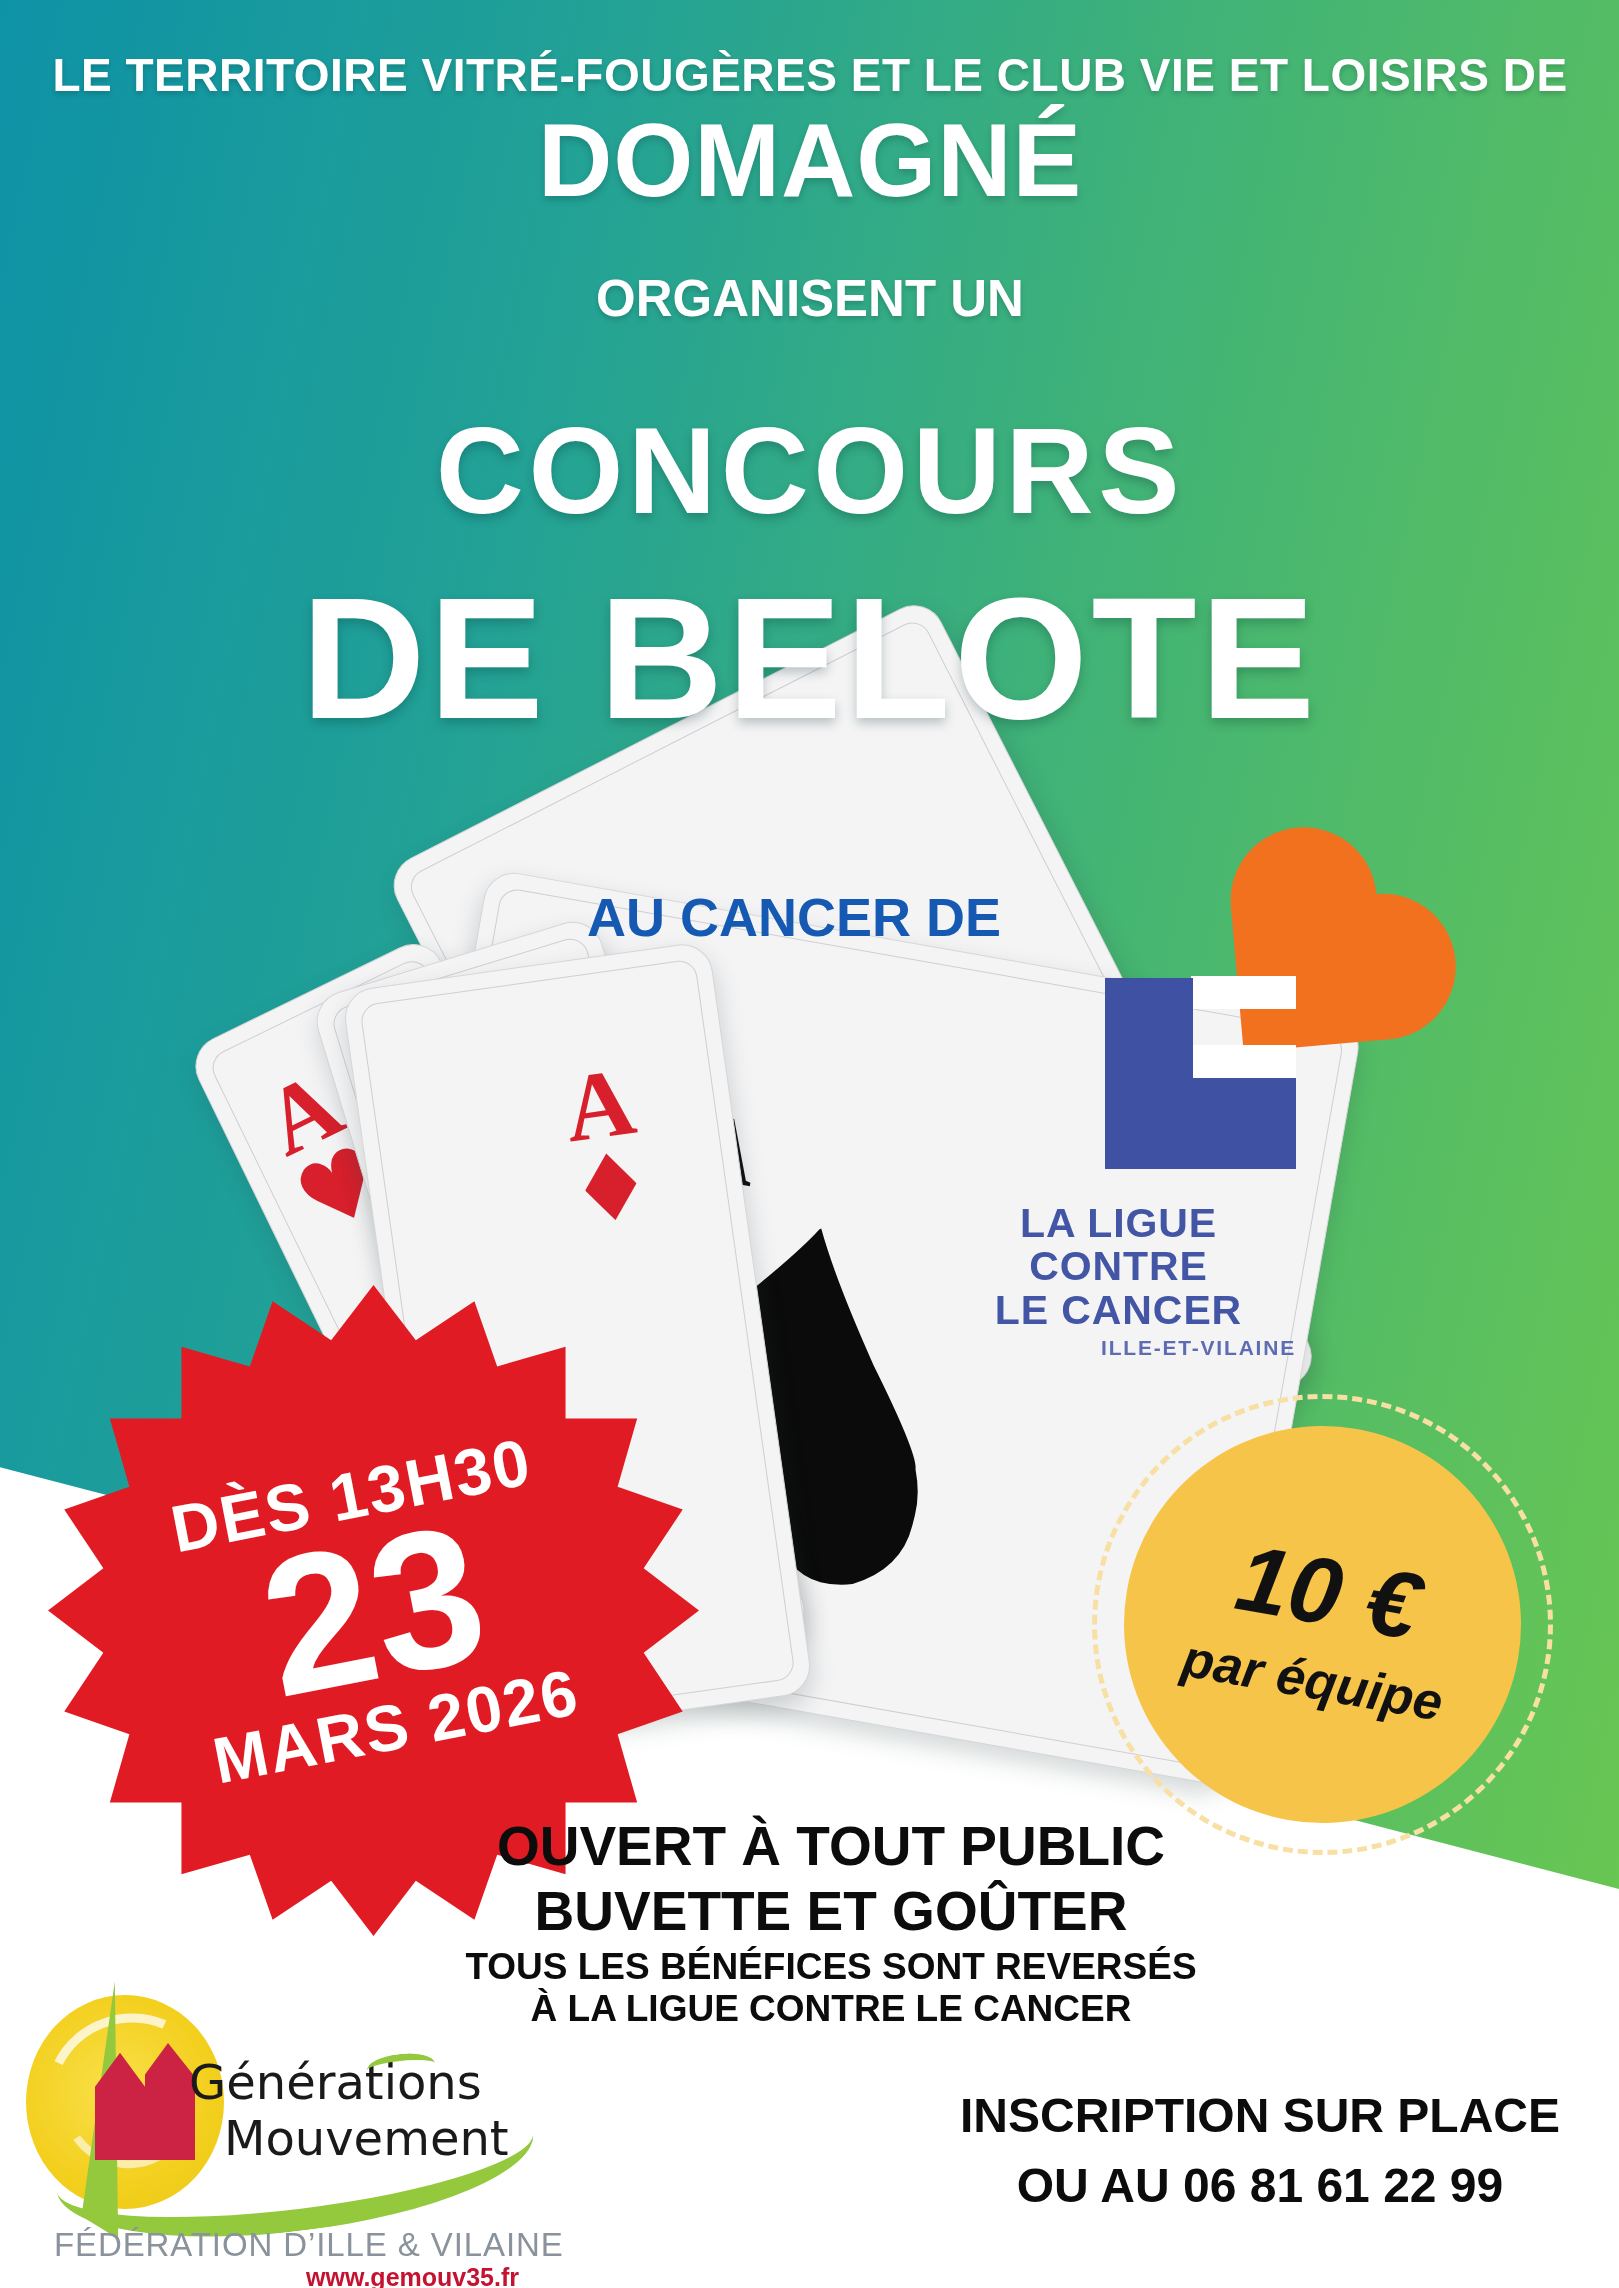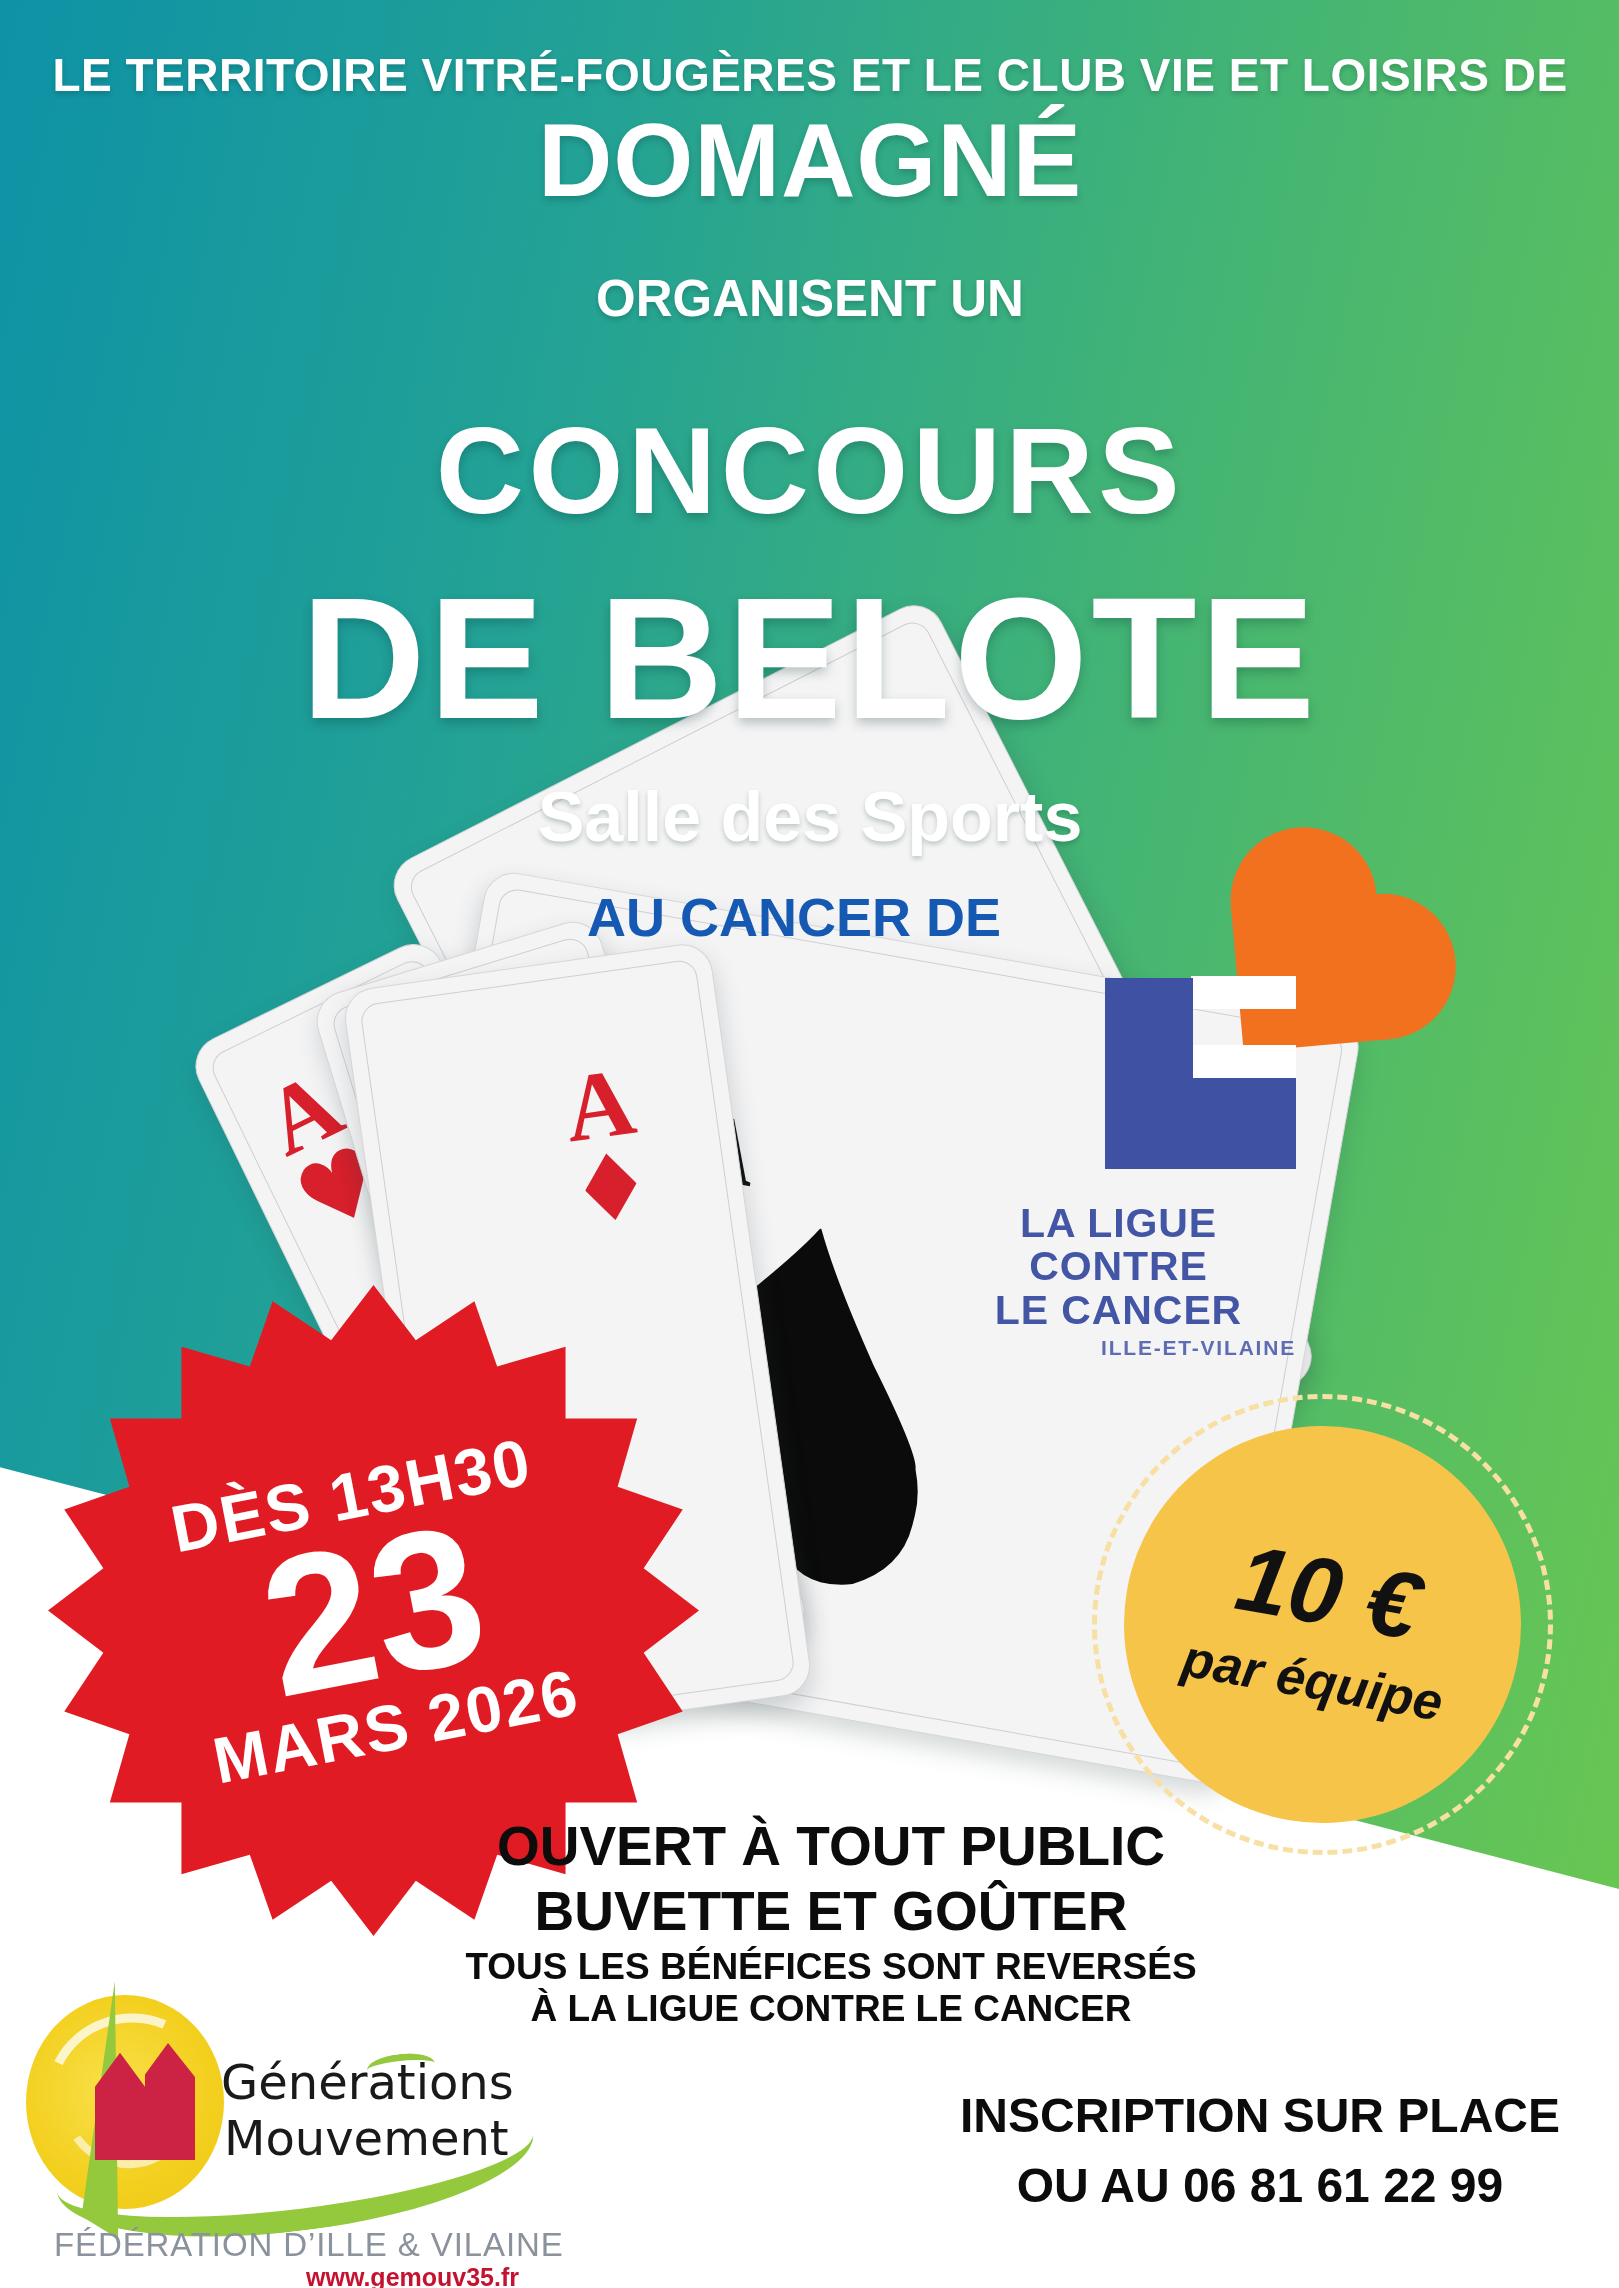--- a/index.html
+++ b/index.html
@@ -72,21 +72,21 @@
   .sun::before{content:"";position:absolute;left:20px;top:18.5px;width:148px;height:138px;border-radius:50%;
     border:9.2px solid rgba(255,255,255,.75);border-color:rgba(255,255,255,.75) transparent transparent transparent;transform:rotate(-20deg);}
   .sun::after{content:"";position:absolute;left:37px;top:55px;width:111px;height:102px;border-radius:50%;
     border:8.3px solid rgba(255,255,255,.6);border-color:transparent transparent rgba(255,255,255,.6) transparent;transform:rotate(12deg);}
   .blade{left:85px;top:1981px;width:42px;height:257px;background:#94c83d;
     clip-path:polygon(55% 0%,95% 100%,5% 92%);transform:rotate(3deg);}
   .swoosh{left:55px;top:2093px;width:480px;height:138px;border-radius:50%;box-sizing:border-box;
     border-bottom:22px solid #94c83d;transform:rotate(-7deg);}
   .castle{left:95px;top:2038px;width:100px;height:122px;background:#cc2244;
     clip-path:polygon(0% 100%,0% 40%,25% 12%,50% 40%,50% 30%,73% 4%,100% 32%,100% 100%);}
-  .gen1{left:189px;top:2054px;font-size:48px;color:#1a1a1a;font-family:"DejaVu Sans",sans-serif;margin-left:32px;}
+  .gen1{left:189px;top:2054px;font-size:48px;color:#1a1a1a;font-family:"DejaVu Sans",sans-serif;}
   .gen2{left:224px;top:2110px;font-size:48px;color:#1a1a1a;font-family:"DejaVu Sans",sans-serif;}
   .gen-accent{left:367px;top:2054px;width:68px;height:18.5px;border-top:7.4px solid #94c83d;border-radius:50%;transform:rotate(-6deg);}
   .fede{left:54px;top:2226px;font-size:33px;color:#8a929b;letter-spacing:0.9px;}
   .site{left:306px;top:2263px;font-size:25px;color:#c41230;font-weight:700;}
 </style>
 </head>
 <body>
 
 <div class="poster">
 
@@ -143,21 +143,20 @@
     <div class="st-time">DÈS 13H30</div>
     <div class="st-day">23</div>
     <div class="st-month">MARS 2026</div>
   </div>
 
   <div class="abs ctr h-line1" style="z-index:12;">LE TERRITOIRE VITRÉ-FOUGÈRES ET LE CLUB VIE ET LOISIRS DE</div>
   <div class="abs ctr h-town" style="z-index:12;">DOMAGNÉ</div>
   <div class="abs ctr h-line2" style="z-index:12;">ORGANISENT UN</div>
   <div class="abs ctr h-title1" style="z-index:12;">CONCOURS</div>
   <div class="abs ctr h-title2" style="z-index:12;">DE BELOTE</div>
-  <div class="abs ctr h-venue" style="z-index:12;">Salle des Sports</div>
   <div class="abs h-profit" style="z-index:12;">AU CANCER DE</div>
 
   <div class="abs ligue-text" style="z-index:12;">
     <div>LA LIGUE</div>
     <div>CONTRE</div>
     <div>LE CANCER</div>
   </div>
   <div class="abs ligue-region" style="z-index:12;">ILLE-ET-VILAINE</div>
 
   <div class="abs info i1" style="z-index:12;">OUVERT À TOUT PUBLIC</div>

